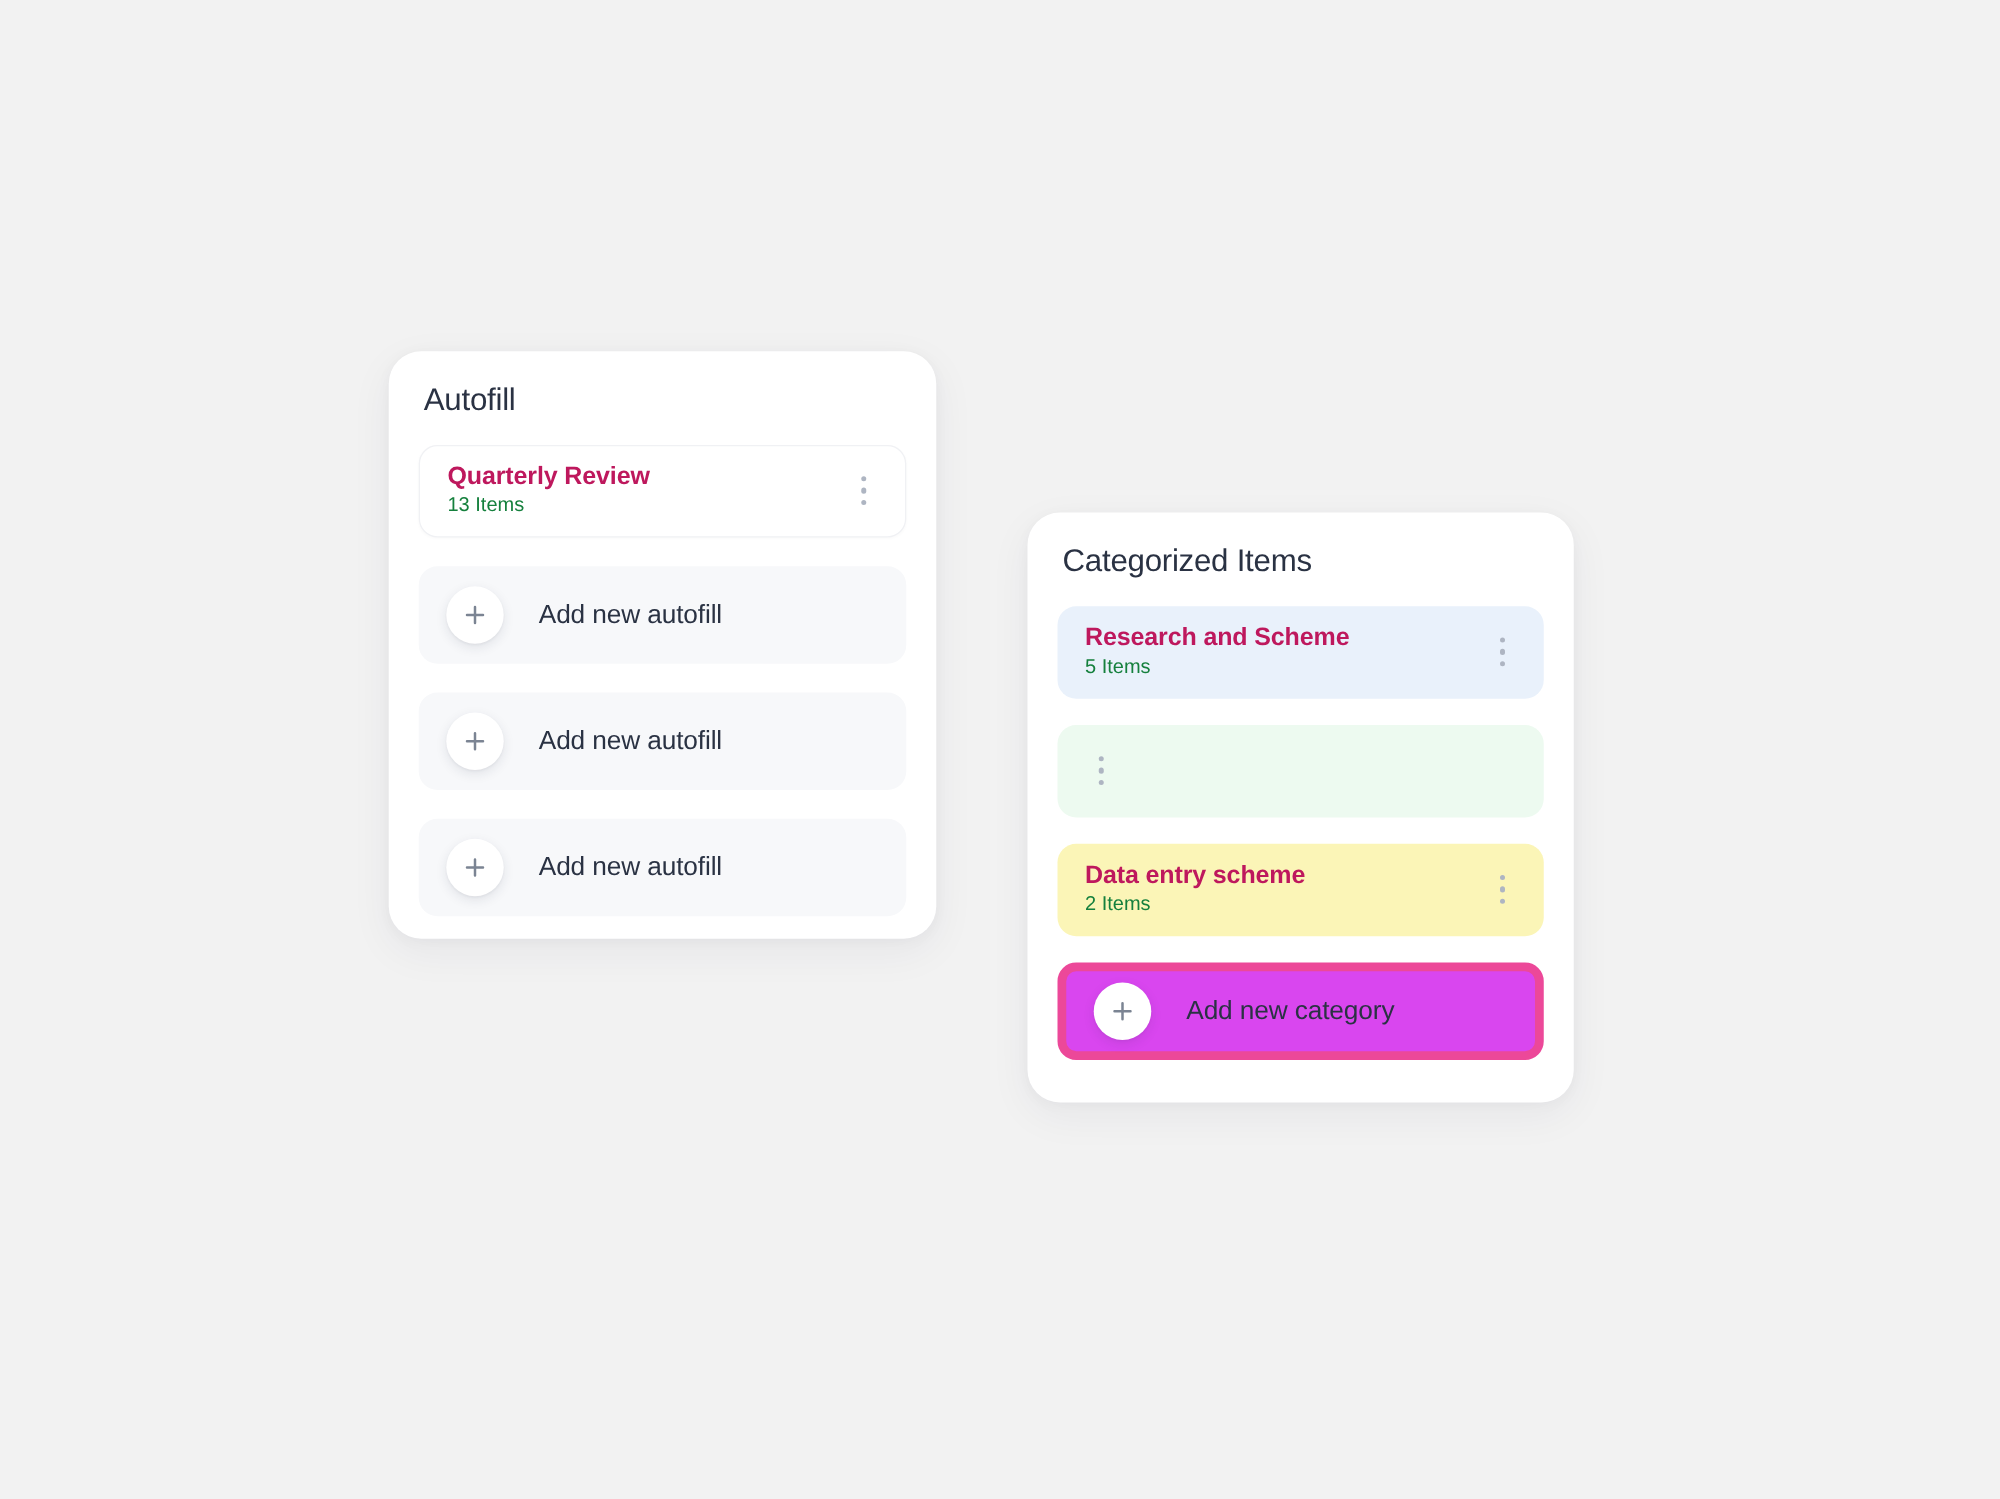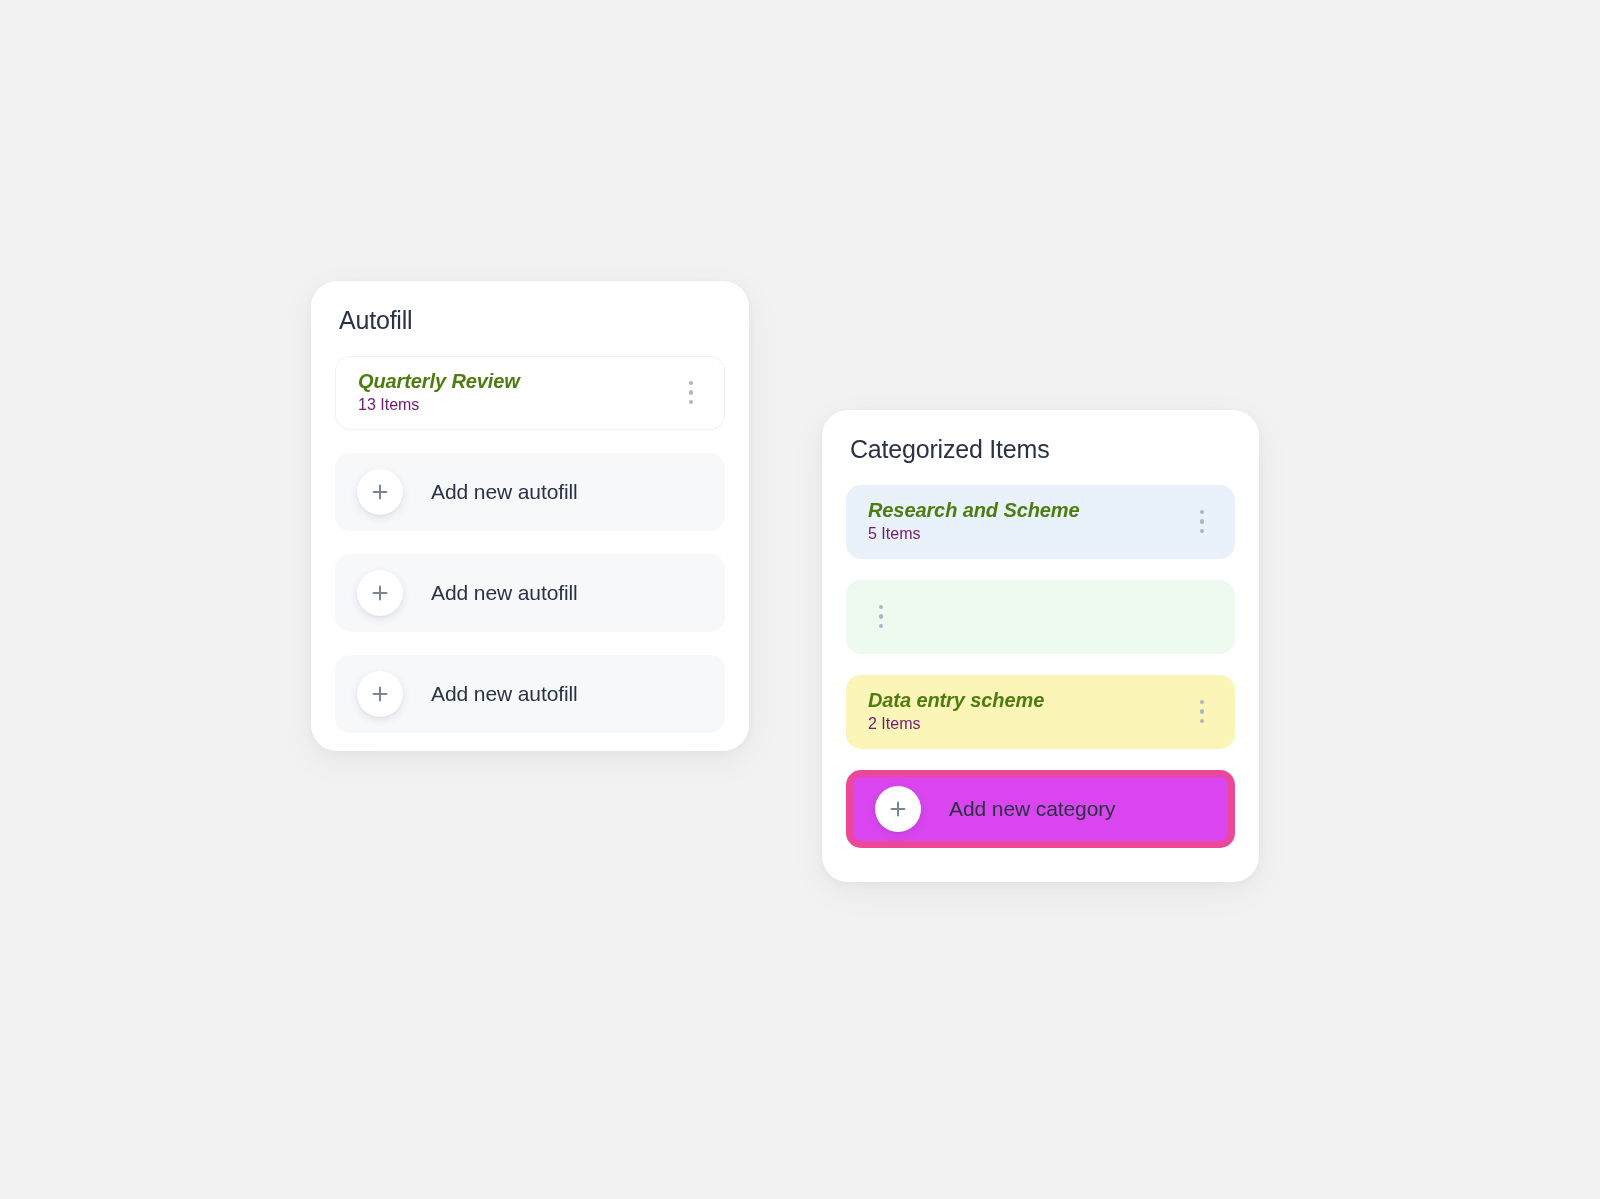--- a/index.html
+++ b/index.html
@@ -76,30 +76,29 @@
   .item-texts {
     display: flex;
     flex-direction: column;
     justify-content: center;
     gap: 3px;
   }
 
   .item-title {
     font-size: 20px;
     font-weight: 700;
-    color: #4d7c0f;
+    color: #be185d;
     line-height: 1.15;
     letter-spacing: -0.1px;
-    font-style: italic;
   }
 
   .item-sub {
     font-size: 16px;
     font-weight: 400;
-    color: #701a75;
+    color: #15803d;
     line-height: 1.15;
   }
 
   
   .kebab {
     width: 26px;
     height: 38px;
     display: flex;
     flex-direction: column;
     align-items: center;

